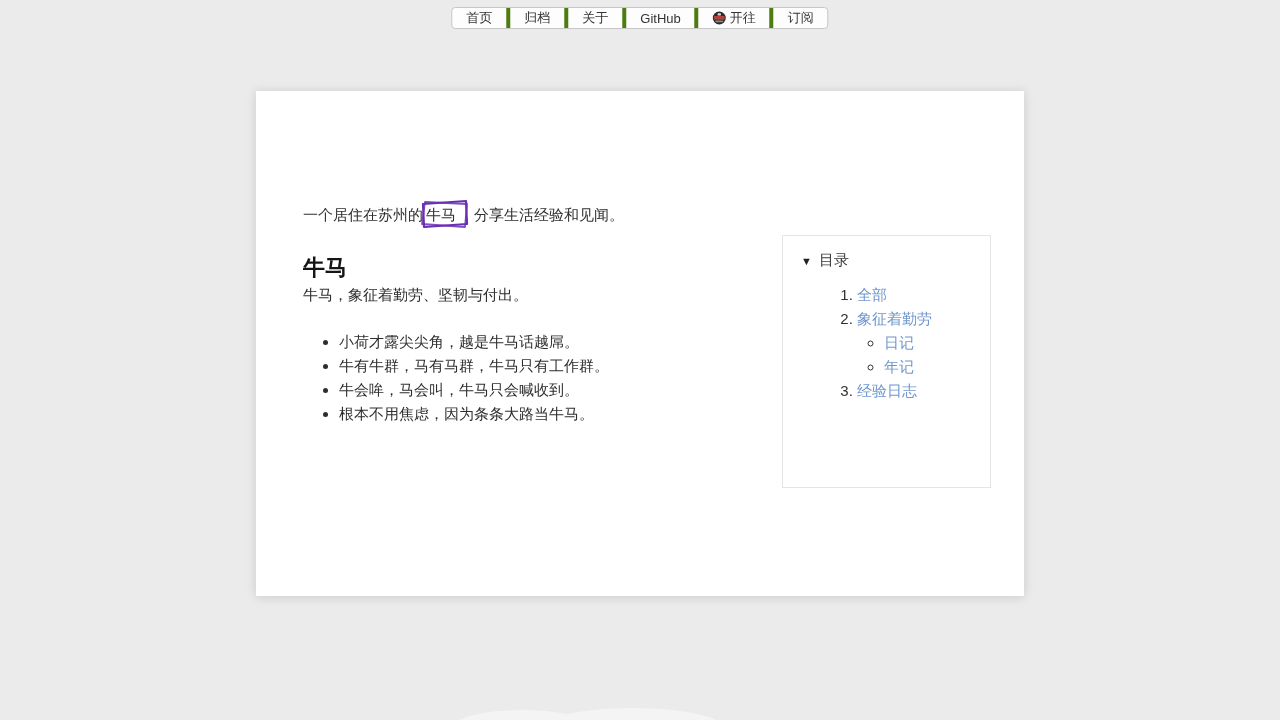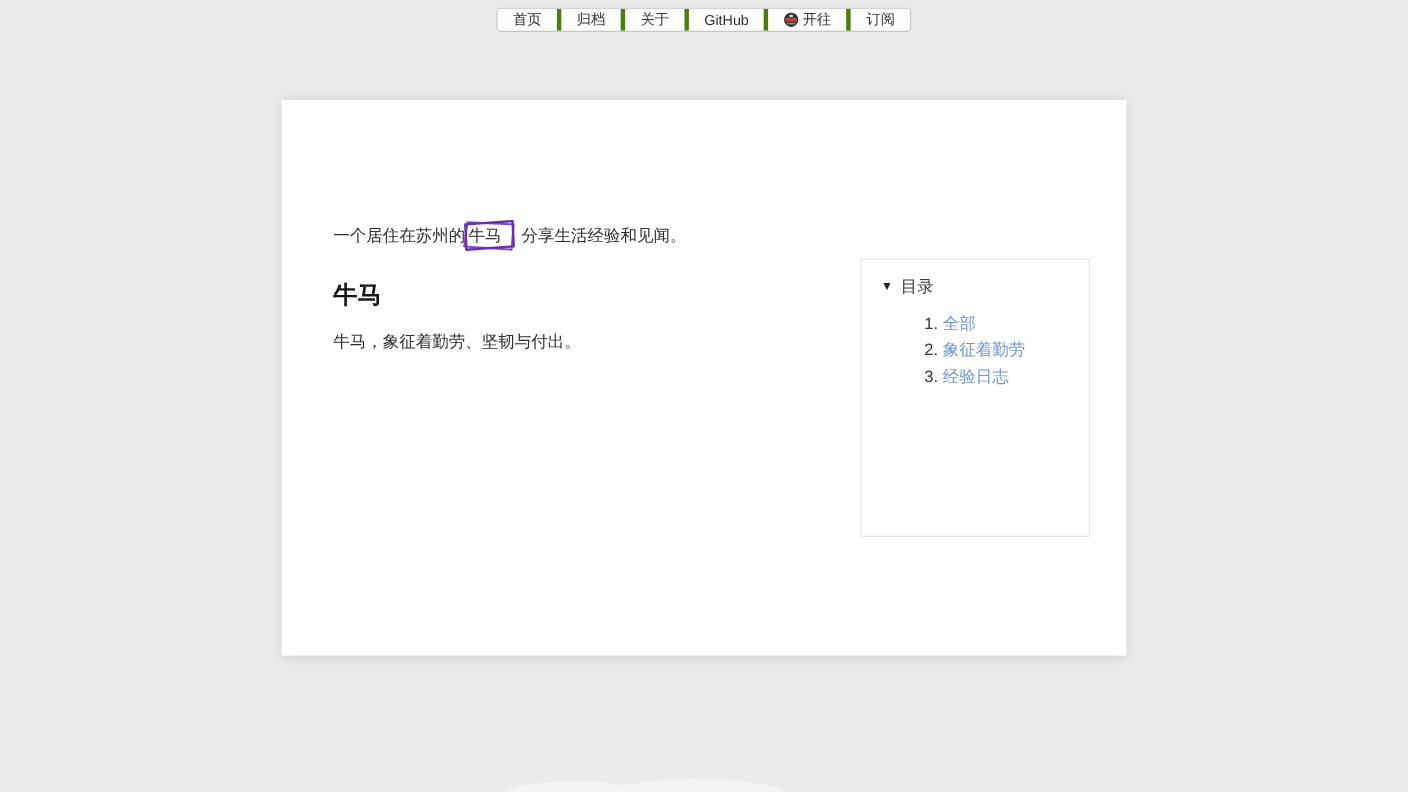--- a/index.html
+++ b/index.html
@@ -83,21 +83,21 @@
     pointer-events: none;
   }
   .section-heading {
     margin-top: 26px;
     font-size: 22px;
     line-height: 30px;
     font-weight: bold;
     color: #151515;
   }
   .section-para {
-    margin-top: 16px;
+    margin-top: 0;
     font-size: 15px;
     line-height: 24px;
     color: #2e2e2e;
   }
   .bullet-list {
     margin-top: 23px;
     padding-left: 36px;
     font-size: 15px;
     line-height: 24px;
     color: #2e2e2e;
@@ -185,20 +185,28 @@
       <div class="toc-summary">
         <span class="tri">▼</span>
         <span>目录</span>
       </div>
       <ol class="toc-list">
         <li>
           <a>全部</a>
         </li>
         <li>
           <a>象征着勤劳</a>
+          <ul class="toc-sublist">
+            <li>
+              <a>日记</a>
+            </li>
+            <li>
+              <a>年记</a>
+            </li>
+          </ul>
         </li>
         <li>
           <a>经验日志</a>
         </li>
       </ol>
     </aside>
 
     <div class="main-col">
 
       <p class="intro">
@@ -208,19 +216,25 @@
             <path d="M7 6 L49 8 L47 31 L4 28 Z" fill="none" stroke="#6b2fb3" stroke-width="1.8" stroke-linejoin="round" opacity="0.85"></path>
           </svg><span>牛马</span></span><span>，分享生活经验和见闻。</span>
       </p>
 
       <h2 class="section-heading">牛马</h2>
 
       <p class="section-para">
         <span>牛马，象征着勤劳、坚韧与付出。</span><br>
       </p>
 
+      <ul class="bullet-list">
+        <li>小荷才露尖尖角，越是牛马话越屌。</li>
+        <li>牛有牛群，马有马群，牛马只有工作群。</li>
+        <li>牛会哞，马会叫，牛马只会喊收到。</li>
+        <li>根本不用焦虑，因为条条大路当牛马。</li>
+      </ul>
     </div>
 
   </div>
 </main>
 
 <div class="cloud cloud-1"></div>
 <div class="cloud cloud-2"></div>
 
 </body></html>

